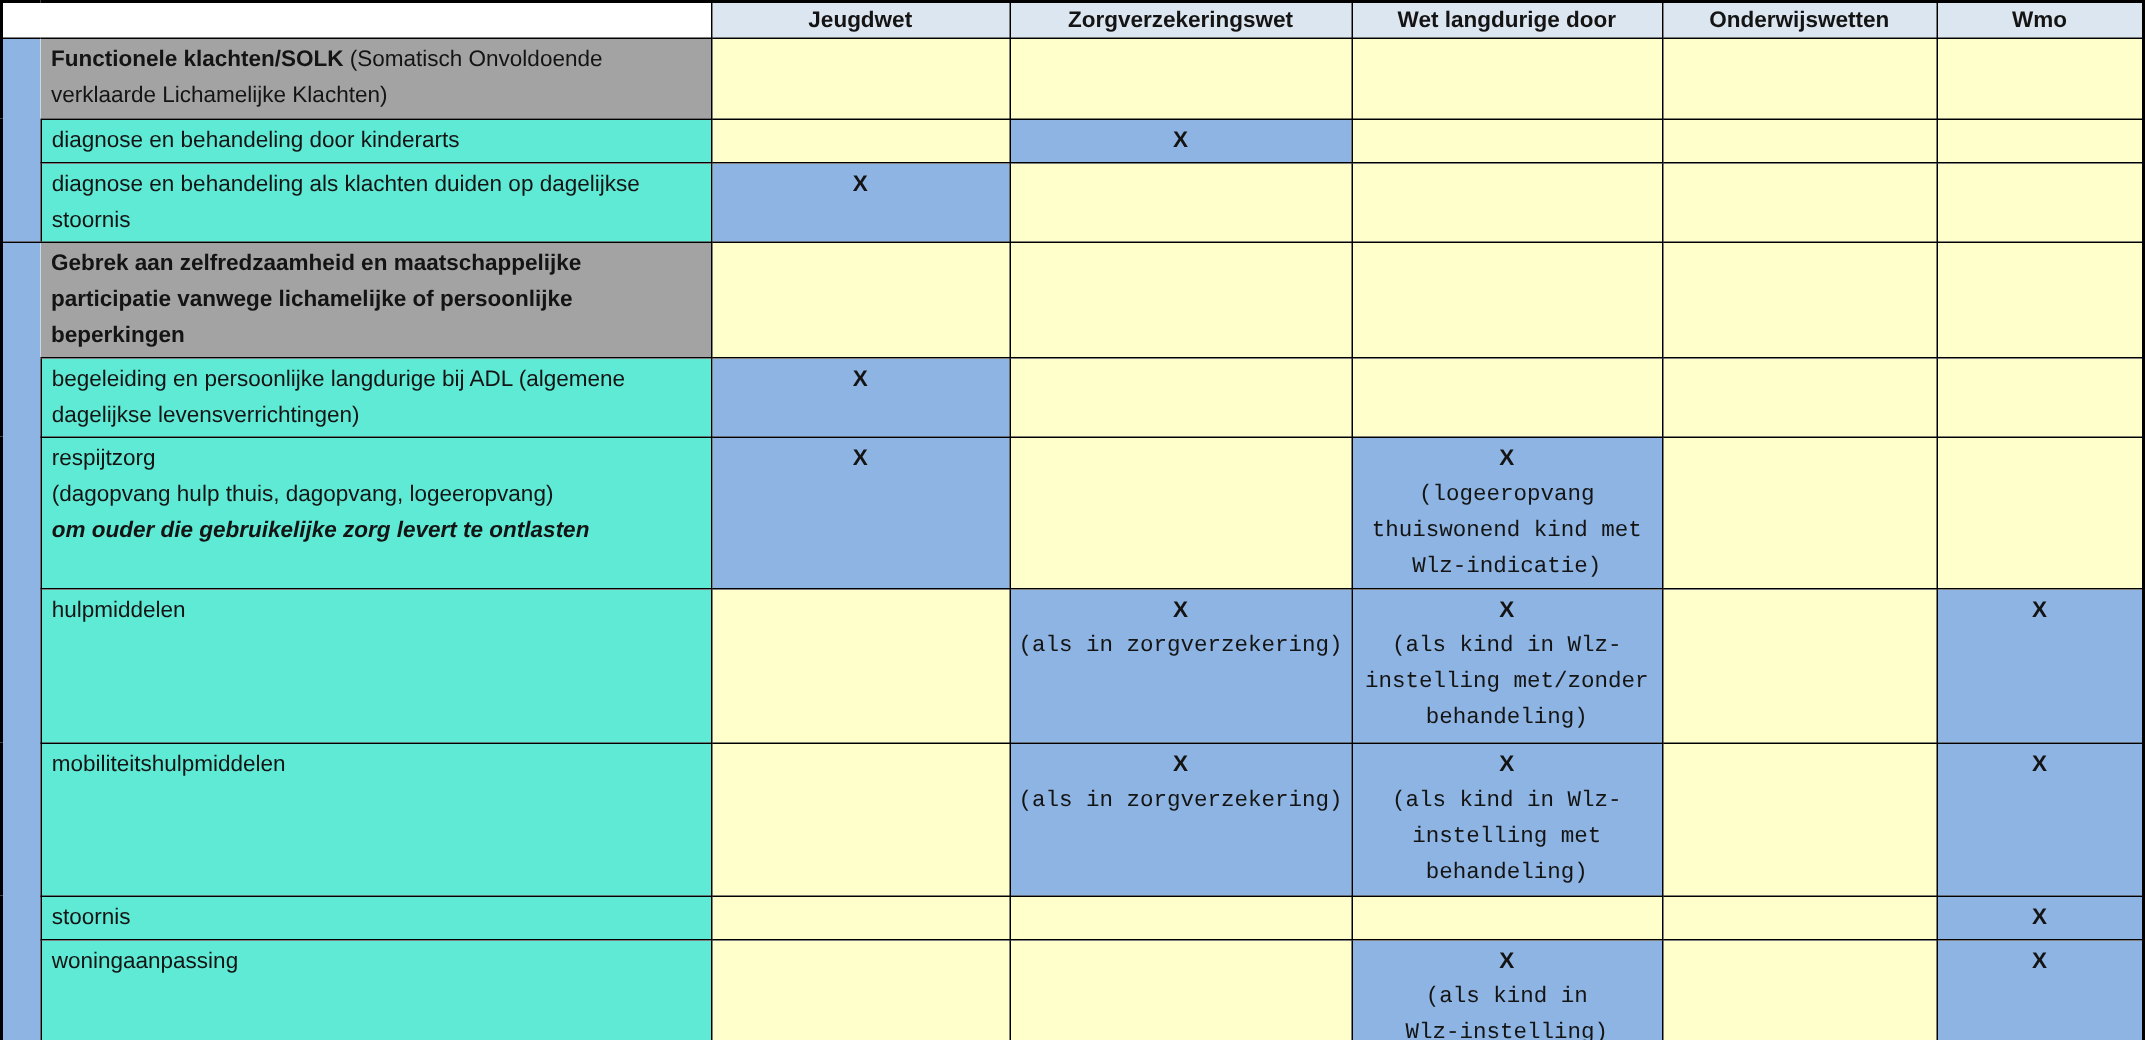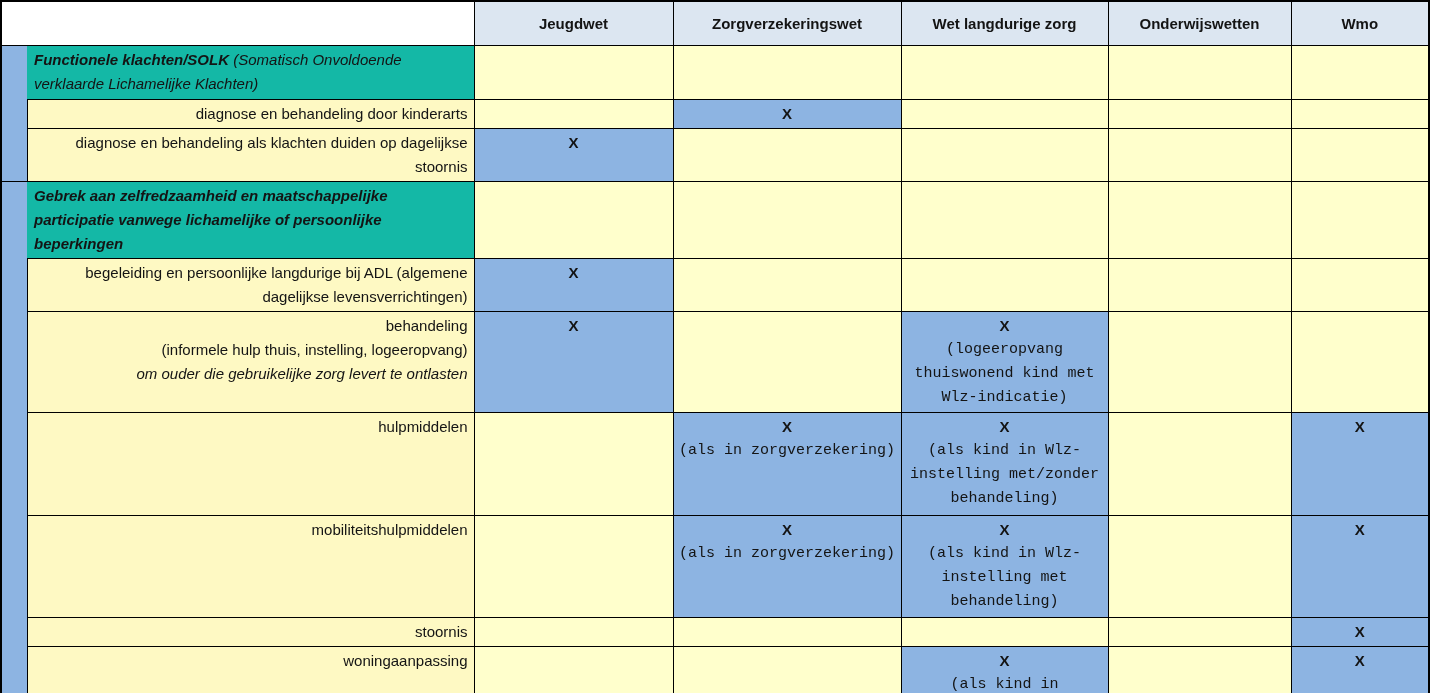--- a/index.html
+++ b/index.html
@@ -23,56 +23,56 @@
   }
   .matrix th.corner { background: #ffffff; }
   td.gutter { background: #8db4e2; border-right: none; }
   td.lbl {
     vertical-align: top;
     padding: 2px 6px 2px 7px;
     font-size: 15px;
     line-height: 24px;
     text-align: left;
   }
-  td.lbl.cat { background: #14b8a6; font-weight: bold; border-left: none; font-style: italic; }
-  td.lbl.sub { background: #fef9c3; text-align: right; }
+  td.lbl.cat { background: #a3a3a3; font-weight: bold; border-left: none; }
+  td.lbl.sub { background: #5eead4; }
   td.y { background: #ffffcc; }
   td.b {
     background: #8db4e2;
     text-align: center;
     vertical-align: top;
     padding: 2px 4px;
     font-size: 15px;
     line-height: 24px;
   }
   .x { font-weight: bold; }
   .note { white-space: pre-line; font-family: Liberation Mono, monospace; }
-  .it { font-style: italic; }
+  .it { font-style: italic; font-weight: bold; }
 </style>
 </head>
 <body>
 
 <div class="wrap">
 <table class="matrix">
   <colgroup>
     <col style="width:26px">
         <col style="width:447px">
         <col style="width:199px">
     <col style="width:228px">
         <col style="width:207px">
         <col style="width:183px">
         <col style="width:138px">
   </colgroup>
 
   <tbody>
-        <tr style="height:44px">
+        <tr style="height:24px">
     <th class="corner" colspan="2"></th>
     <th>Jeugdwet</th>
     <th>Zorgverzekeringswet</th>
-    <th>Wet langdurige zorg</th>
+    <th>Wet langdurige door</th>
     <th>Onderwijswetten</th>
     <th>Wmo</th>
   </tr>
 
   <tr style="height:54px">
     <td class="gutter" rowspan="3"></td>
     <td class="lbl cat">
       <span>Functionele klachten/SOLK</span>
       <span style="font-weight:normal">(Somatisch Onvoldoende verklaarde Lichamelijke Klachten)</span>
     </td>
@@ -123,22 +123,22 @@
       <span class="x">X</span>
     </td>
     <td class="y"></td>
     <td class="y"></td>
     <td class="y"></td>
     <td class="y"></td>
   </tr>
 
   <tr style="height:101px">
     <td class="lbl sub">
-      <div>behandeling</div>
-      <div>(informele hulp thuis, instelling, logeeropvang)</div>
+      <div>respijtzorg</div>
+      <div>(dagopvang hulp thuis, dagopvang, logeeropvang)</div>
       <div class="it">om ouder die gebruikelijke zorg levert te ontlasten</div>
     </td>
     <td class="b">
       <span class="x">X</span>
     </td>
     <td class="y"></td>
     <td class="b">
       <div class="x">X</div>
       <div class="note">(logeeropvang
 thuiswonend kind met

